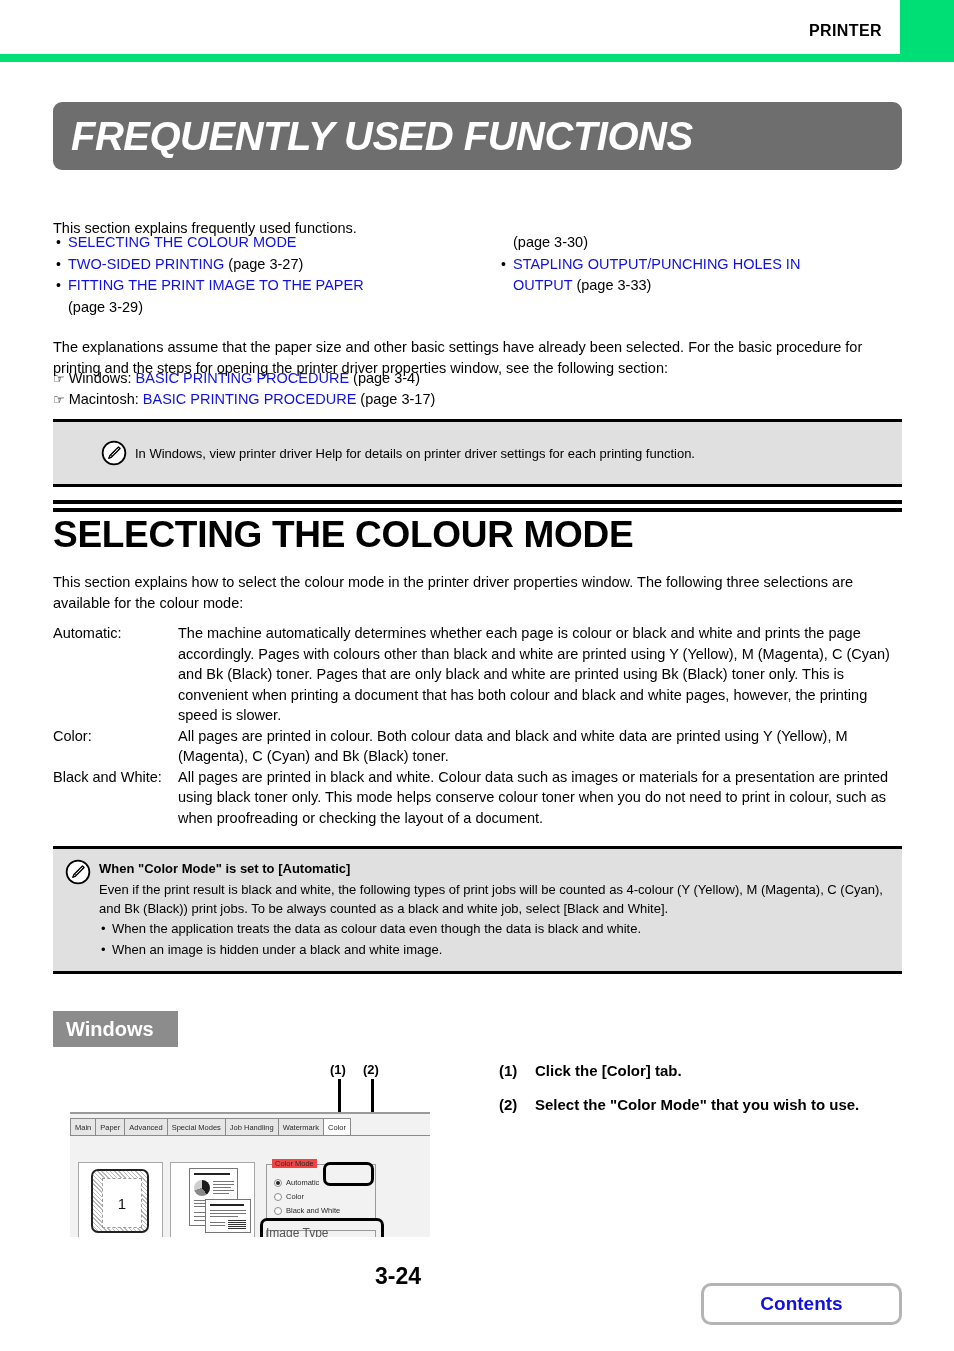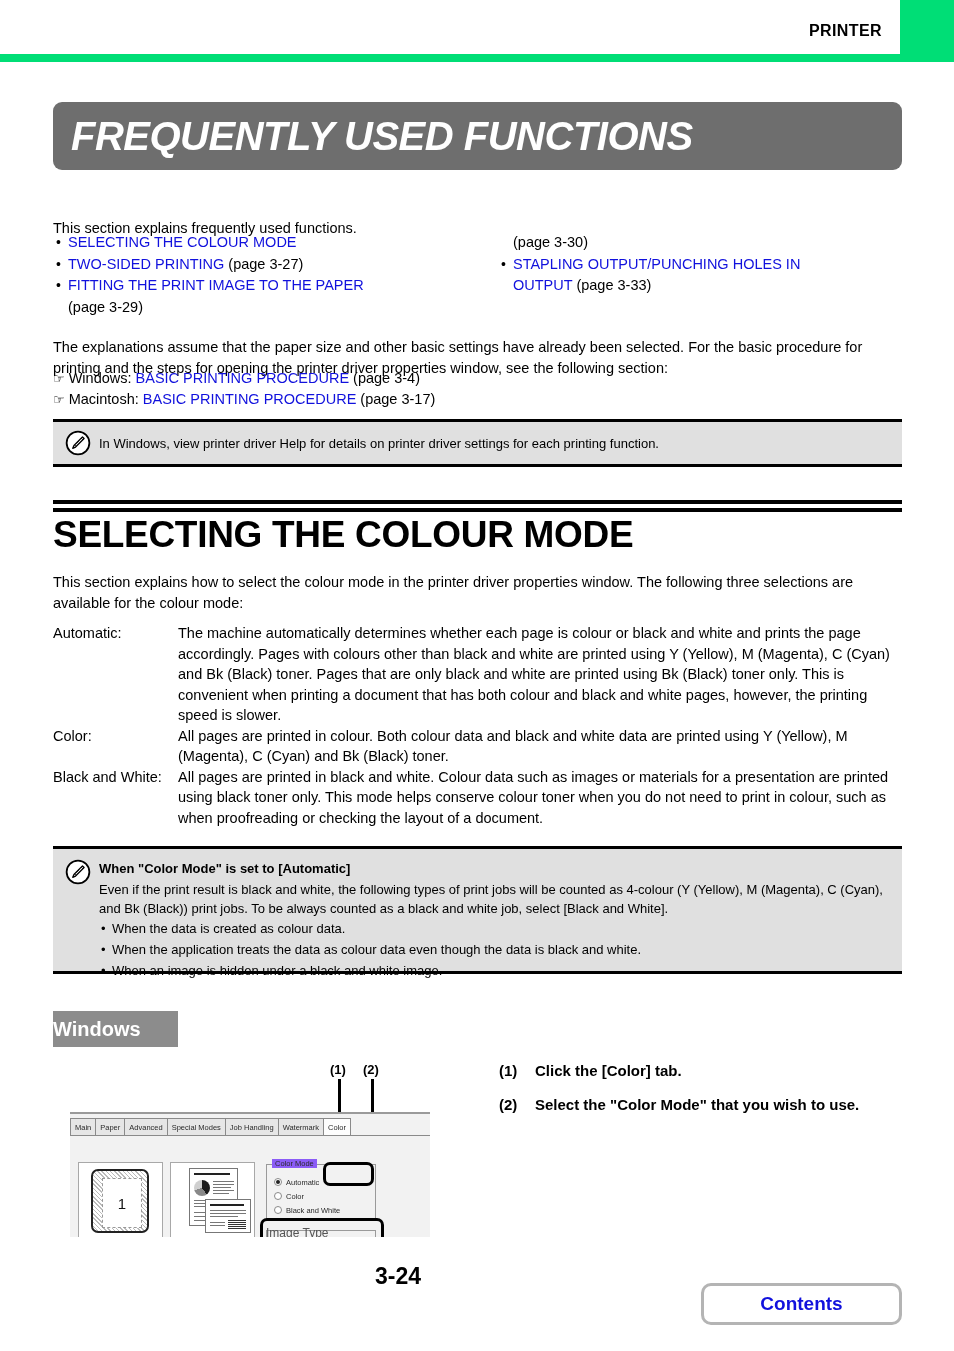--- a/index.html
+++ b/index.html
@@ -59,21 +59,21 @@
 
   
   .note {
     position:absolute; left:53px; width:849px;
     background:#e0e0e0;
     border-top:3px solid #000; border-bottom:3px solid #000;
     display:flex; align-items:flex-start;
   }
   .note-icon { width:46px; flex:0 0 46px; padding-top:10px; padding-left:12px; }
   .note-body { padding:10px 14px 10px 0; font-size:13px; line-height:19px; }
-  .note1 { top:419px; height:48px; align-items:center; }
+  .note1 { top:419px; height:68px; align-items:center;padding-left:36px; }
   .note1 .note-icon { padding-top:0; }
   .note2 { top:846px; height:128px; }
   .note-title { font-weight:bold; font-size:13px; margin-bottom:2px; }
   .note-li { position:relative; padding-left:13px; line-height:21px; }
   .note-li::before { content:"\2022"; position:absolute; left:2px; top:0; }
 
   
   .pencil-ico { width:26px; height:26px; display:block; }
 
   
@@ -90,21 +90,21 @@
   .dl { position:absolute; left:53px; top:623px; width:852px; font-size:14.5px; line-height:20.5px; }
   .dl-row { display:flex; margin-bottom:0px; }
   .dl-term { flex:0 0 125px; }
   .dl-desc { flex:1; }
 
   
   .winbadge {
     position:absolute; left:53px; top:1011px;
     width:125px; height:36px; background:#8c8c8c;
     color:#fff; font-size:20px; font-weight:bold;
-    display:flex; align-items:center; 
+    display:flex; align-items:center; padding-left:13px;
   }
 
   
   .fig { position:absolute; left:53px; top:1062px; width:410px; height:175px; }
   .callout-lbl { position:absolute; font-size:13px; font-weight:bold; }
   .callout-line { position:absolute; background:#000; width:3px; }
   .callout-dot { position:absolute; width:7px; height:7px; background:#000; border-radius:50%; }
 
   
   .pdwin {
@@ -172,26 +172,26 @@
     position:absolute; left:4px; top:11px; width:16px; height:16px;
     border-radius:50%;
     background:conic-gradient(#1a1a1a 0 40%, #888 40% 70%, #cfcfcf 70% 100%);
   }
 
   .cmgroup {
     position:absolute; left:196px; top:50px; width:110px; height:56px;
     border:1px solid #9a9a9a; background:#f2f2f2;
   }
   .cm-legend {
-    position:absolute; left:5px; top:-6px; background:#8b5cf6;
+    position:absolute; left:5px; top:-6px; background:#ef4444;
     padding:0 3px; font-size:7.5px; color:#2a2a2a;
   }
   .radio-row {
     position:absolute; left:7px; font-size:7.5px; color:#2a2a2a;
-    display:flex; align-items:flex-start;
+    display:flex; align-items:flex-end;
   }
   .radio {
     width:8px; height:8px; border-radius:50%;
     border:1px solid #8a8a8a; background:#fff; margin-right:4px;
     display:flex; align-items:center; justify-content:center;
   }
   .radio.on::after {
     content:""; width:4px; height:4px; border-radius:50%; background:#222;
   }
   .imgtype-legend {
@@ -311,21 +311,20 @@
       <circle cx="16" cy="16" r="14" fill="#fff" stroke="#000" stroke-width="2.2"></circle>
       <path d="M21.5 8.5 L23.5 10.5 L13 21 L9.5 22.5 L11 19 Z" fill="#fff" stroke="#000" stroke-width="1.6" stroke-linejoin="round"></path>
       <path d="M20 10 L22 12" stroke="#000" stroke-width="1.2"></path>
       <path d="M12 18.5 L13.5 20" stroke="#000" stroke-width="1.2"></path>
       <path d="M14 16.5 L17.5 13" stroke="#000" stroke-width="1"></path>
     </svg>
   </div>
   <div class="note-body">
     <div class="note-title">When "Color Mode" is set to [Automatic]</div>
     <div>Even if the print result is black and white, the following types of print jobs will be counted as 4-colour (Y (Yellow), M (Magenta), C (Cyan), and Bk (Black)) print jobs. To be always counted as a black and white job, select [Black and White].</div>
-    <div class="note-li">When the data is created as colour data.</div>
     <div class="note-li">When the application treats the data as colour data even though the data is black and white.</div>
     <div class="note-li">When an image is hidden under a black and white image.</div>
   </div>
 </div>
 
 <div class="winbadge">Windows</div>
 
 <div class="fig">
 
   <div class="callout-lbl" style="left:277px; top:0px;">(1)</div>

